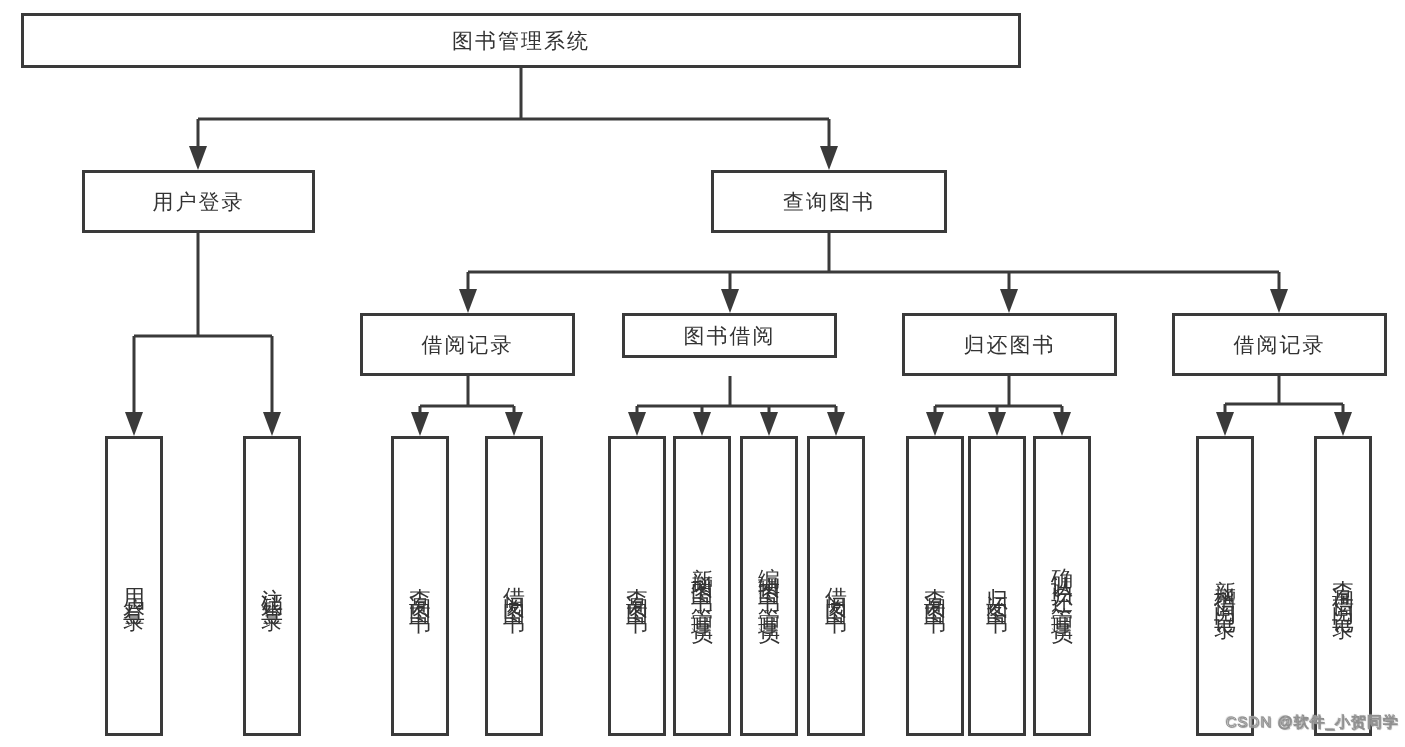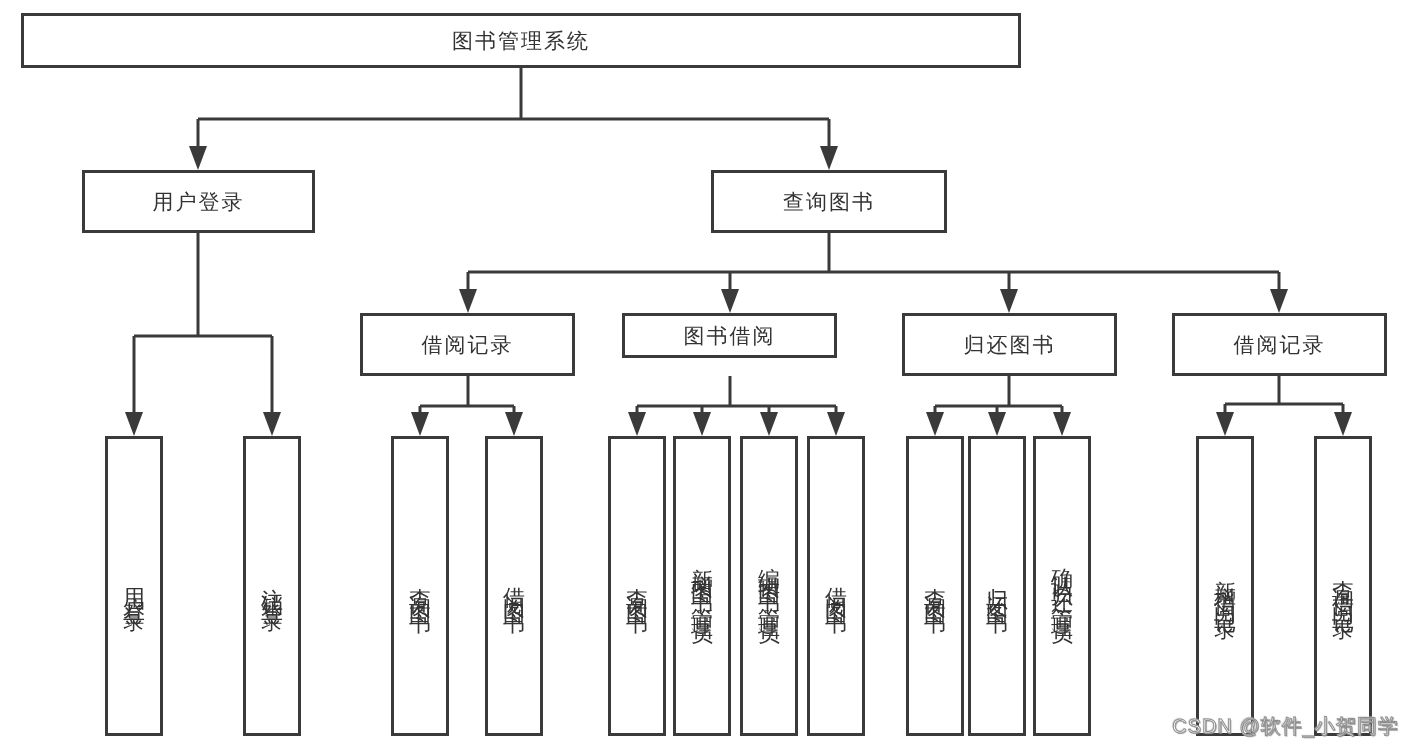--- a/index.html
+++ b/index.html
@@ -69,21 +69,21 @@
   .n-d1 { left: 906px; }
   .n-d2 { left: 968px; }
   .n-d3 { left: 1033px; }
   .n-e1 { left: 1196px; }
   .n-e2 { left: 1314px; }
   
   .watermark {
     position: absolute;
     right: 6px;
     top: 713px;
-    font-size: 20px;
+    font-size: 15px;
     letter-spacing: 1px;
     color: #ffffff;
     -webkit-text-stroke: 1px #8f8f8f;
     text-shadow: 1px 1px 1px #9a9a9a, -1px -1px 1px #c9c9c9;
     white-space: nowrap;
   }
 </style>
 </head>
 <body>
 

